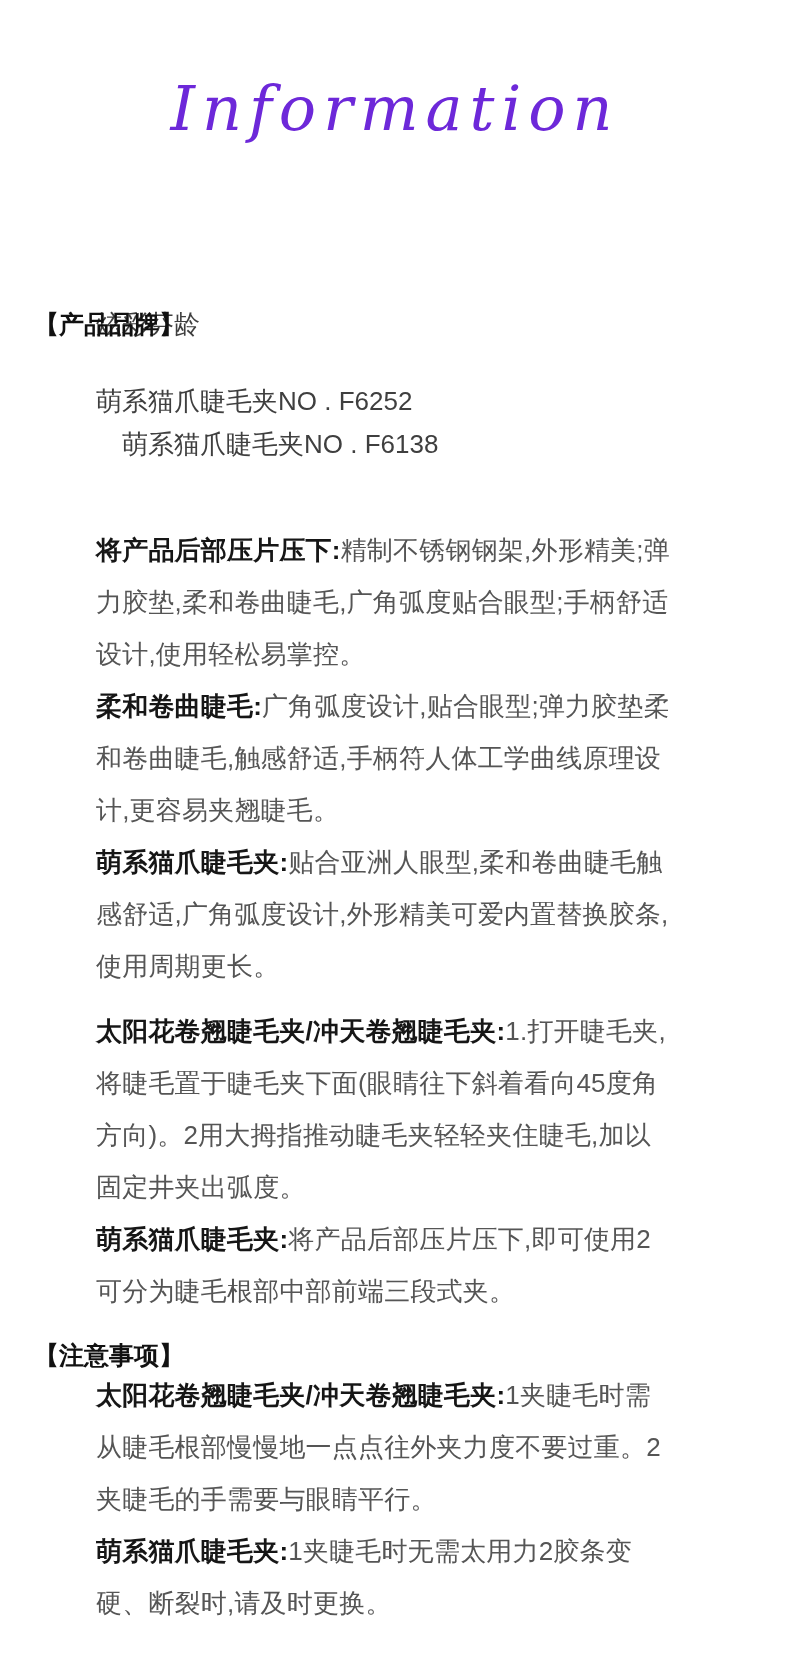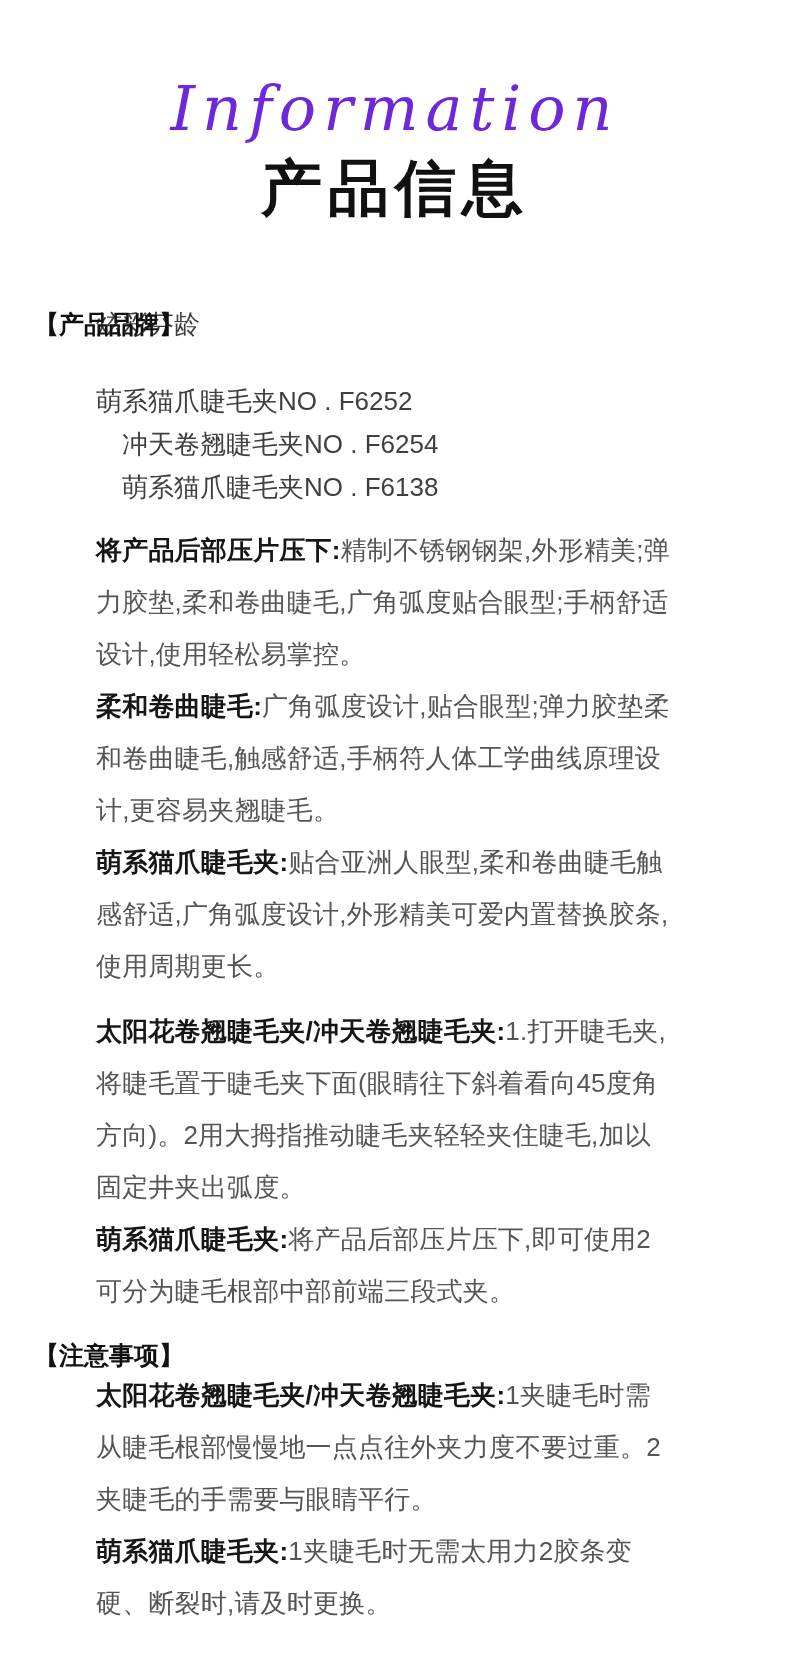--- a/index.html
+++ b/index.html
@@ -94,31 +94,29 @@
   
   .label-own-line .sec-label { line-height: 30px; }
   .label-own-line .sec-content { padding-top: 29px; }
 </style>
 </head>
 <body>
 
 <div class="page">
 
   <div class="script-title">Information</div>
-  <div class="page-title">产品信息</div>
 
   <div class="section brand" style="top:306px">
     <div class="sec-label">【产品品牌】</div>
     <div class="sec-content">炫彩芬龄</div>
   </div>
 
   <div class="section names" style="top:380px">
     <div class="sec-content">
       <div class="name-line">萌系猫爪睫毛夹NO . F6252</div>
-      <div class="name-line">冲天卷翘睫毛夹NO . F6254</div>
       <div class="name-line">萌系猫爪睫毛夹NO . F6138</div>
     </div>
   </div>
 
   <div class="section paras" style="top:524px">
     <div class="sec-content">
       <p><b>将产品后部压片压下:</b><span>精制不锈钢钢架,外形精美;弹力胶垫,柔和卷曲睫毛,广角弧度贴合眼型;手柄舒适设计,使用轻松易掌控。</span></p>
       <p><b>柔和卷曲睫毛:</b><span>广角弧度设计,贴合眼型;弹力胶垫柔和卷曲睫毛,触感舒适,手柄符人体工学曲线原理设计,更容易夹翘睫毛。</span></p>
       <p><b>萌系猫爪睫毛夹:</b><span>贴合亚洲人眼型,柔和卷曲睫毛触感舒适,广角弧度设计,外形精美可爱内置替换胶条,使用周期更长。</span></p>
     </div>

